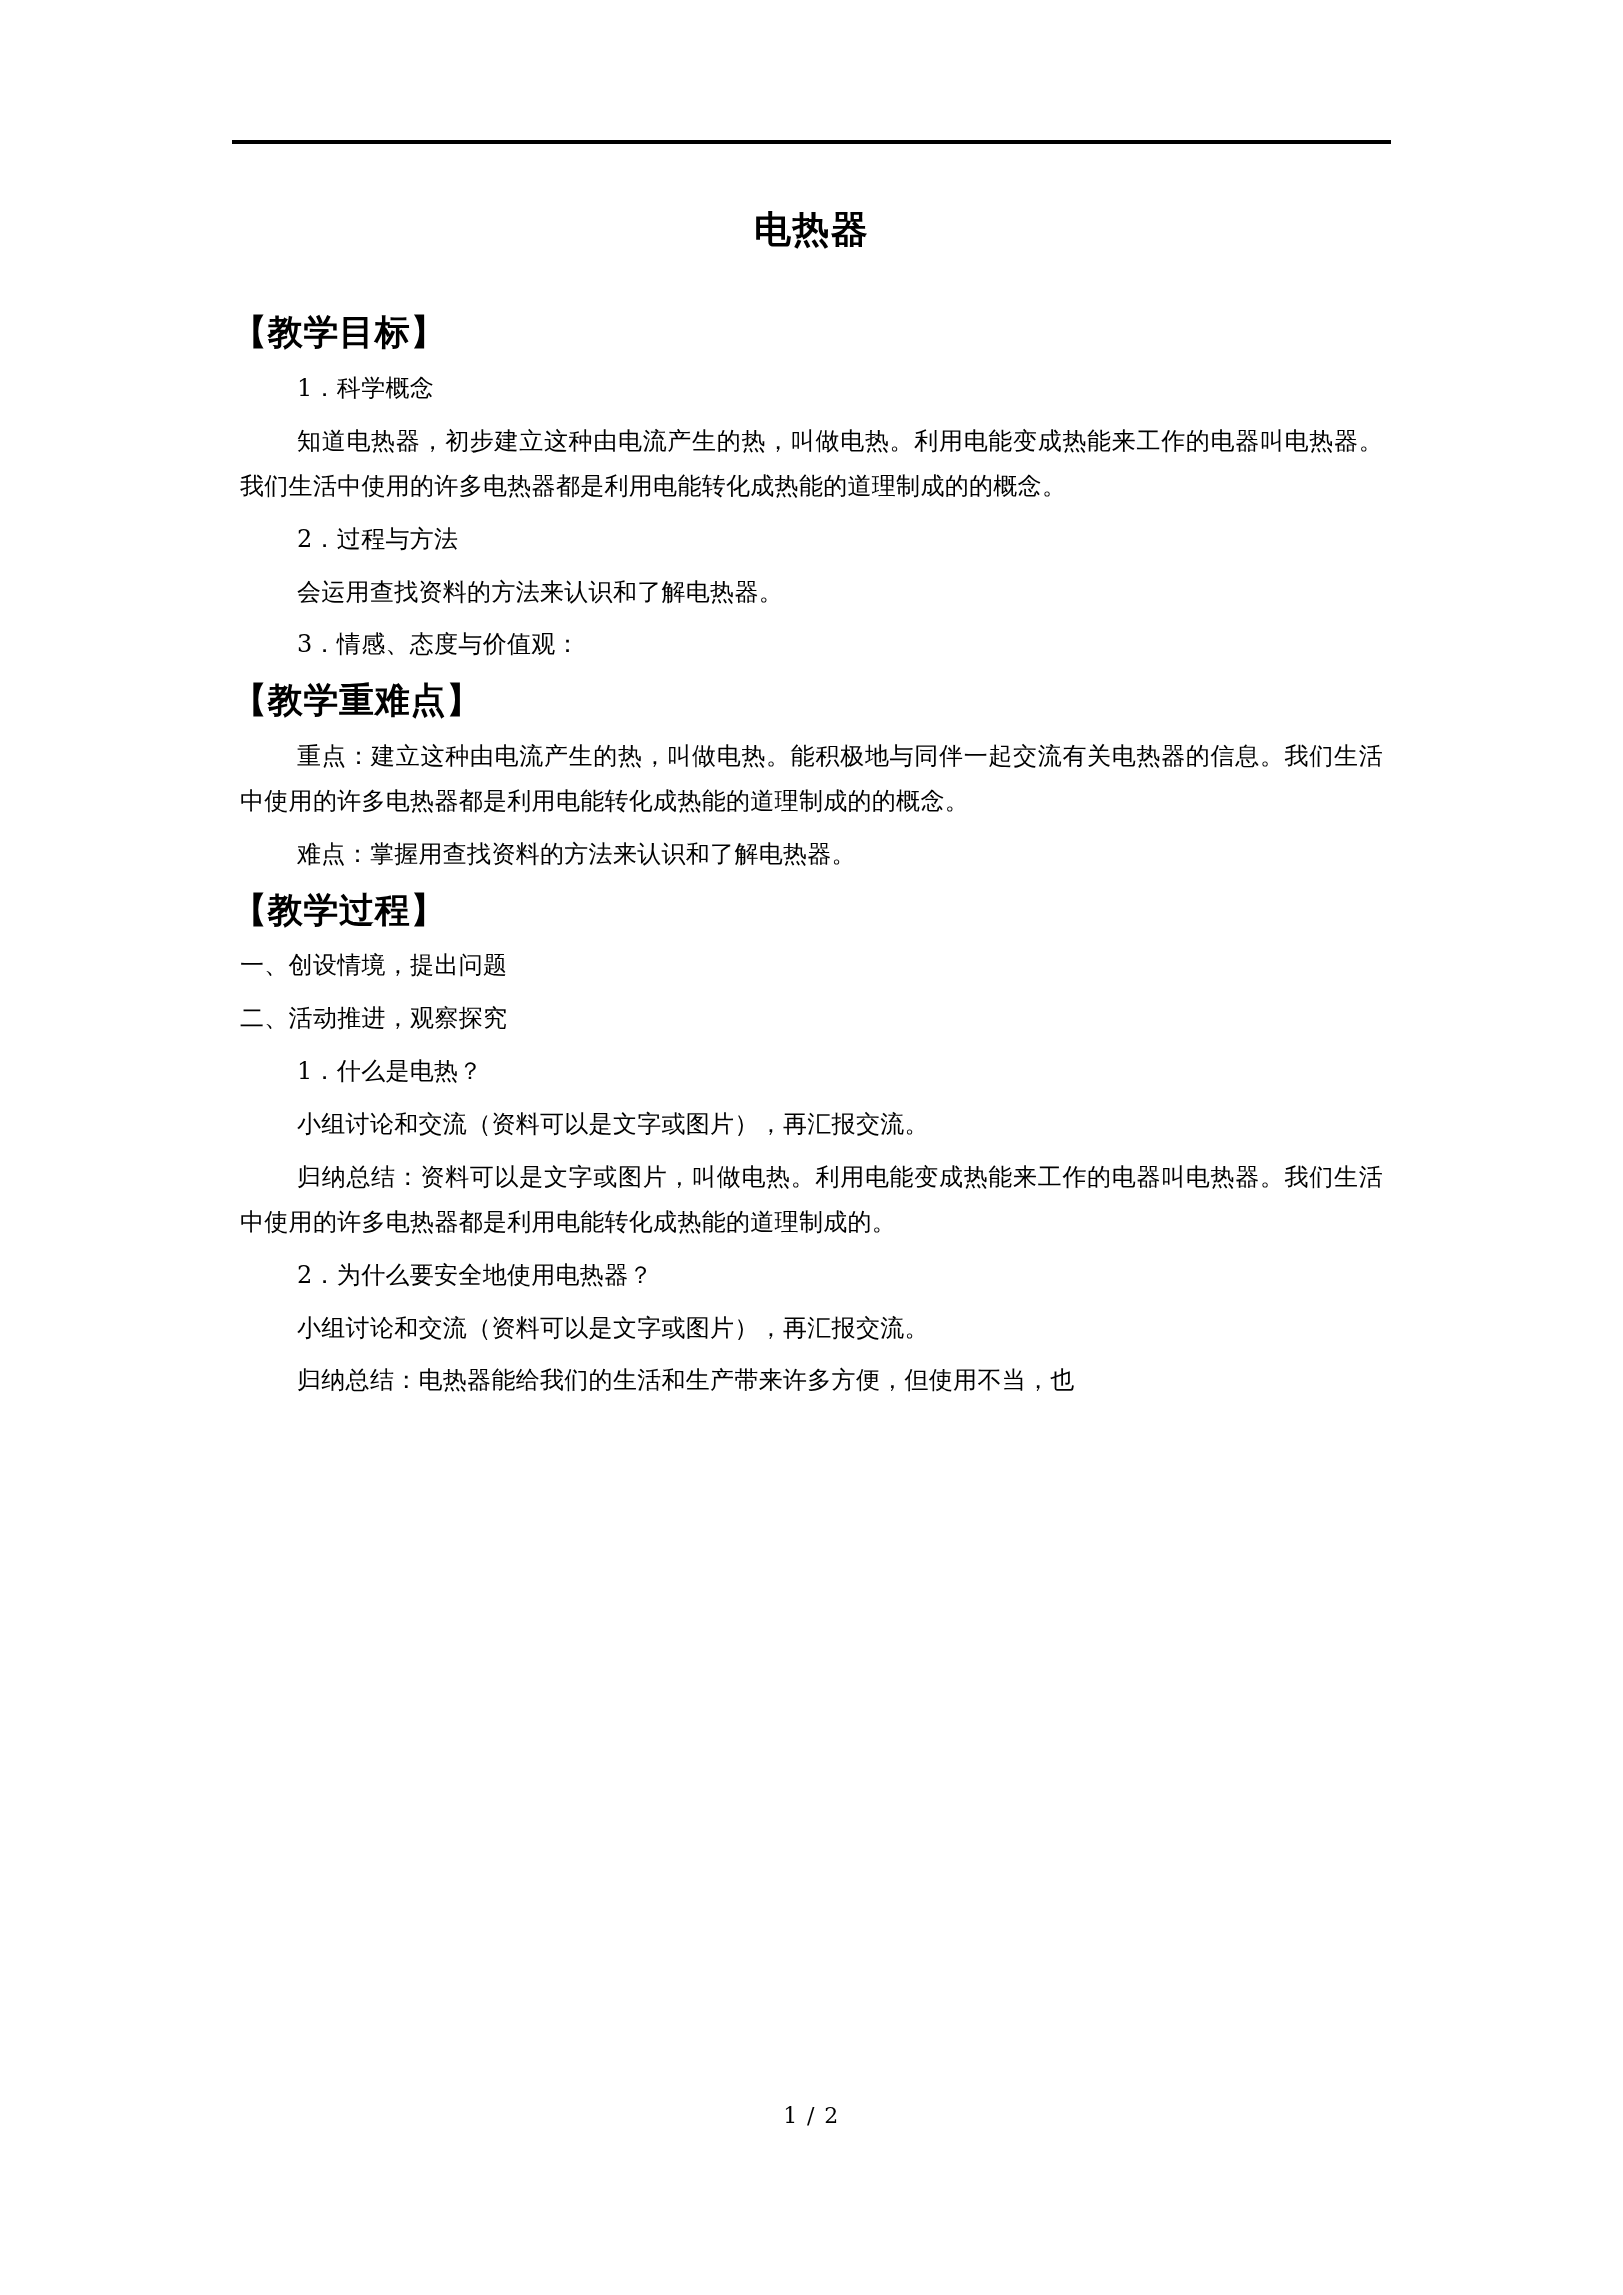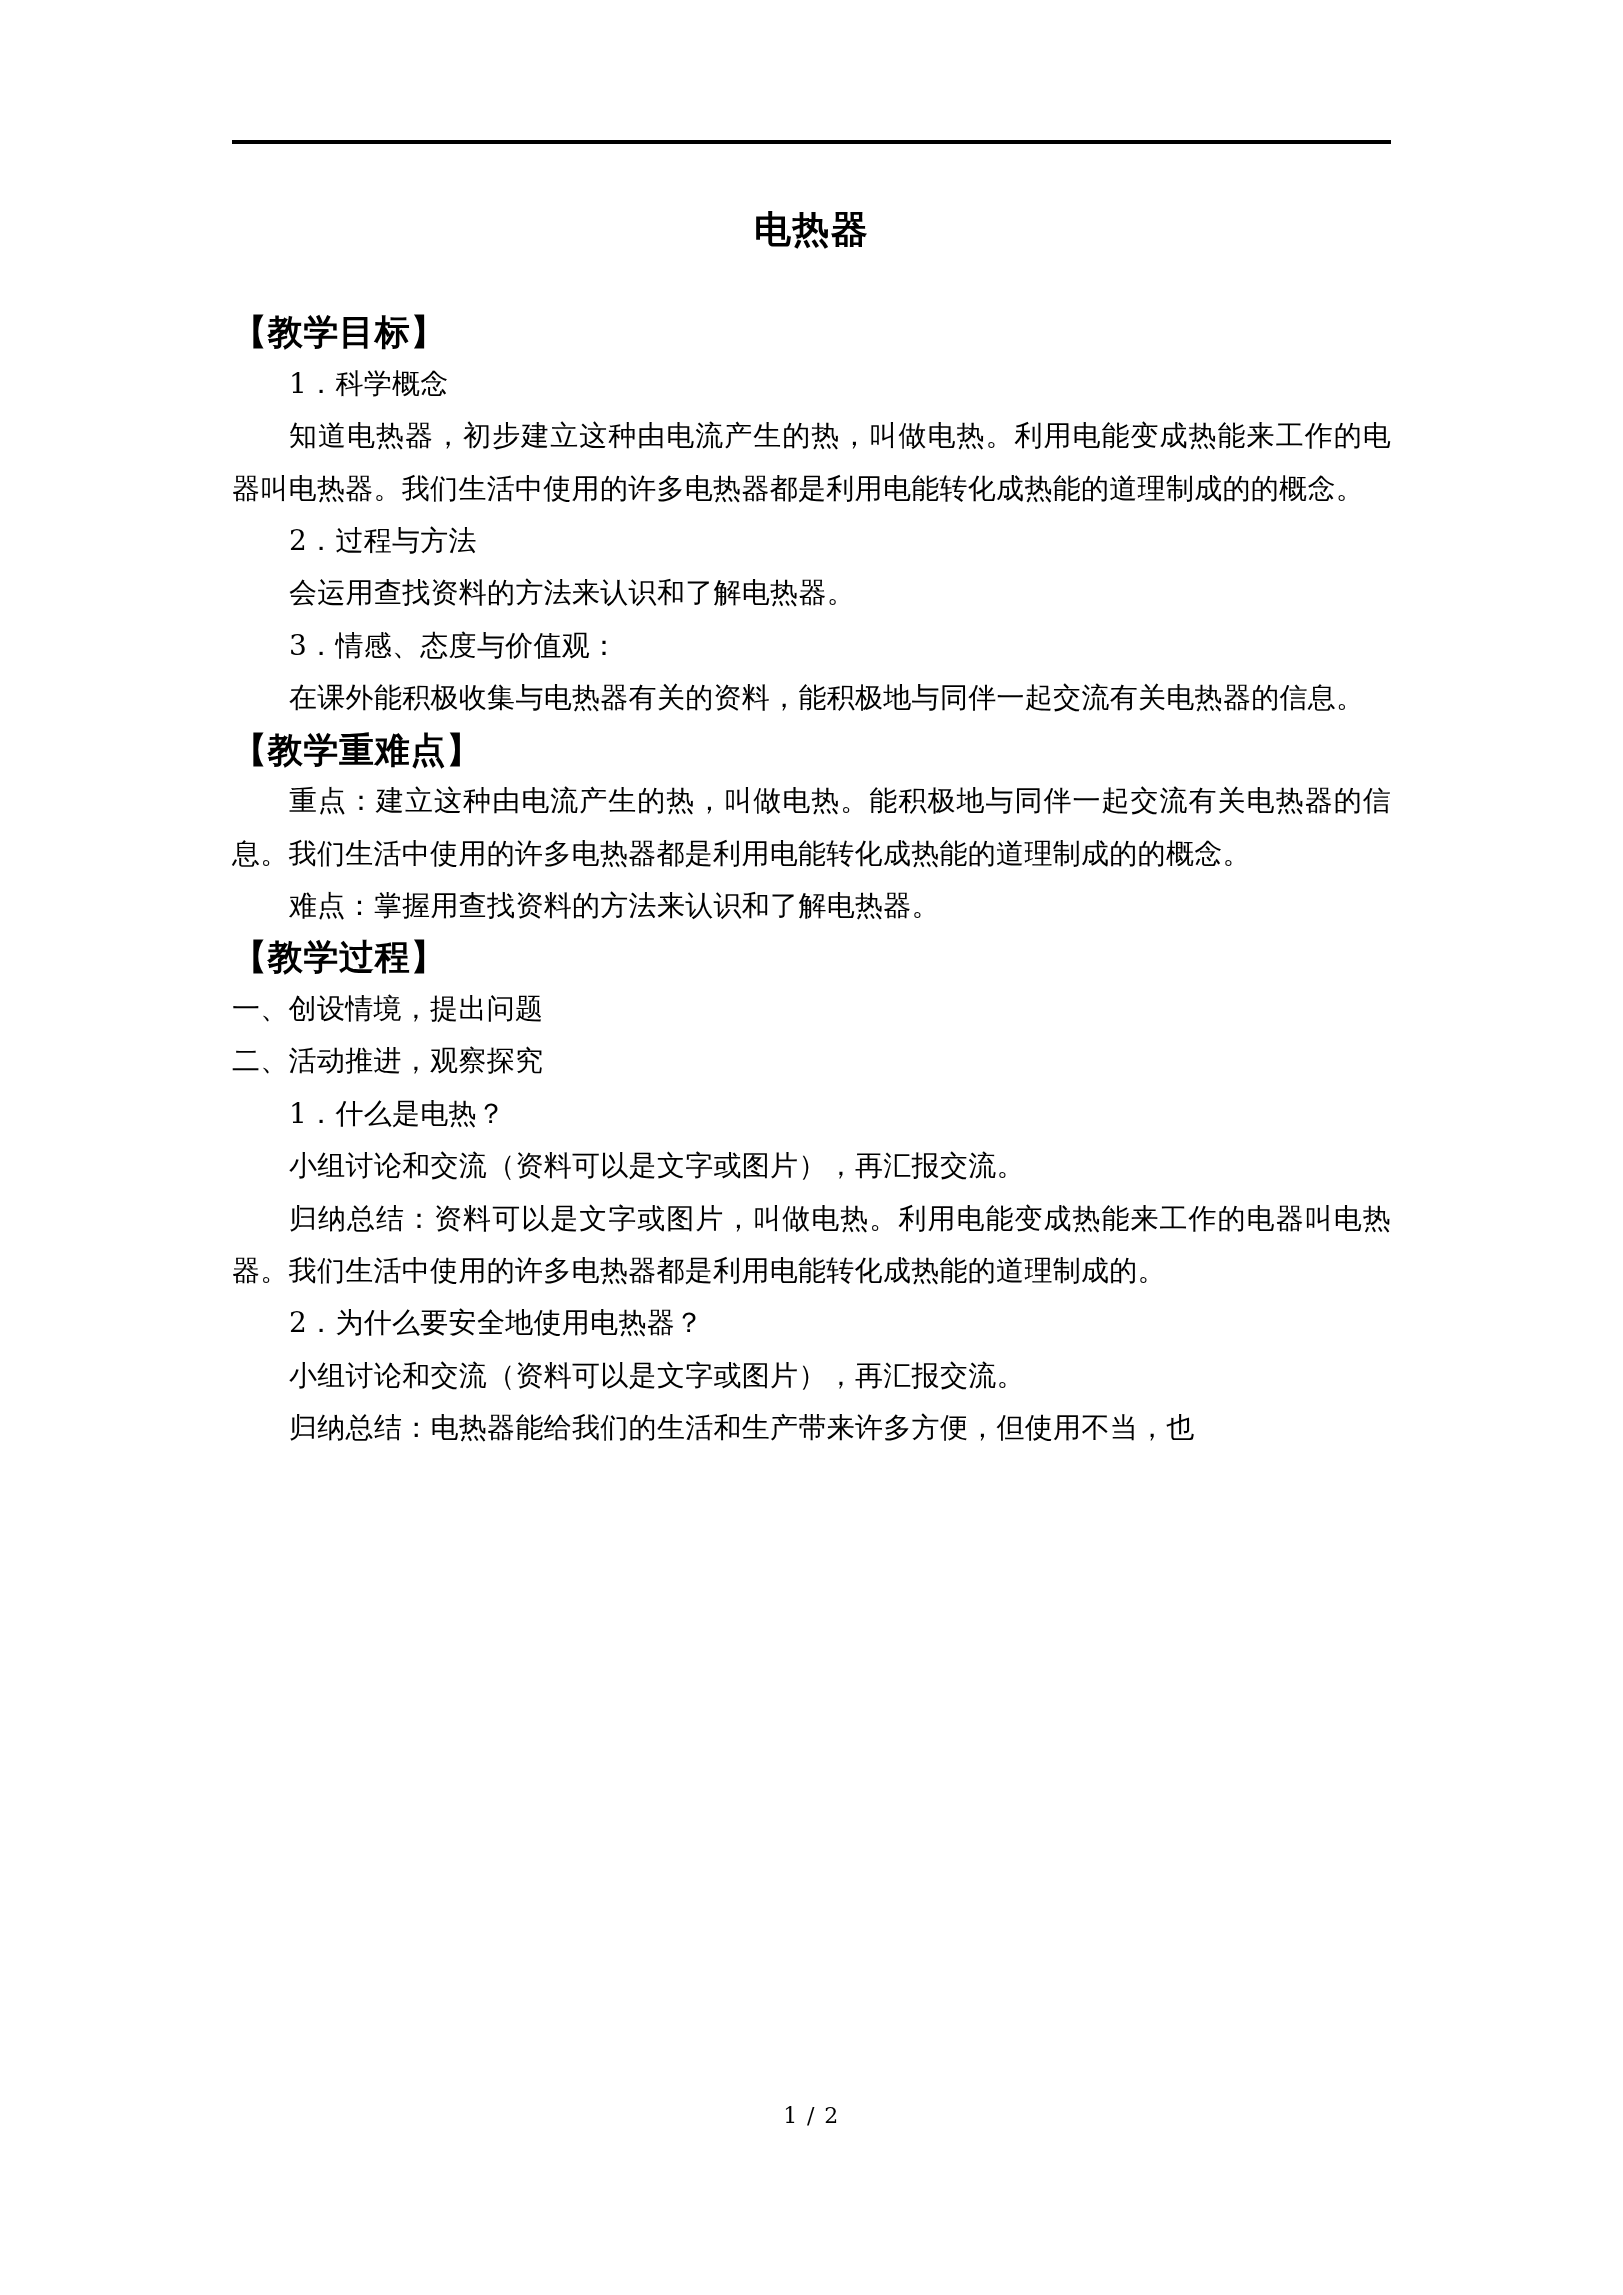--- a/index.html
+++ b/index.html
@@ -58,23 +58,23 @@
     margin: 0;
     padding: 0;
     letter-spacing: 0.7px;
   }
 
   .sec-gap-top {
     margin-top: 55px;
   }
 
   .para {
-    font-size: 28px;
+    font-size: 24px;
     line-height: 1.87;
-    margin: 0;
+    margin: 8px;
     padding: 0;
     text-align: justify;
     text-justify: inter-ideograph;
     letter-spacing: 0.3px;
   }
 
   .indent {
     text-indent: 57px;
   }
 
@@ -105,21 +105,20 @@
 
     <h1 class="doc-title">电热器</h1>
 
     <div class="section-heading sec-gap-top">【教学目标】</div>
 
     <p class="para indent">1．科学概念</p>
     <p class="para indent">知道电热器，初步建立这种由电流产生的热，叫做电热。利用电能变成热能来工作的电器叫电热器。我们生活中使用的许多电热器都是利用电能转化成热能的道理制成的的概念。</p>
     <p class="para indent">2．过程与方法</p>
     <p class="para indent">会运用查找资料的方法来认识和了解电热器。</p>
     <p class="para indent">3．情感、态度与价值观：</p>
-    <p class="para indent">在课外能积极收集与电热器有关的资料，能积极地与同伴一起交流有关电热器的信息。</p>
 
     <div class="section-heading">【教学重难点】</div>
 
     <p class="para indent">重点：建立这种由电流产生的热，叫做电热。能积极地与同伴一起交流有关电热器的信息。我们生活中使用的许多电热器都是利用电能转化成热能的道理制成的的概念。</p>
     <p class="para indent">难点：掌握用查找资料的方法来认识和了解电热器。</p>
 
     <div class="section-heading">【教学过程】</div>
 
     <p class="para noindent">一、创设情境，提出问题</p>
     <p class="para noindent">二、活动推进，观察探究</p>

